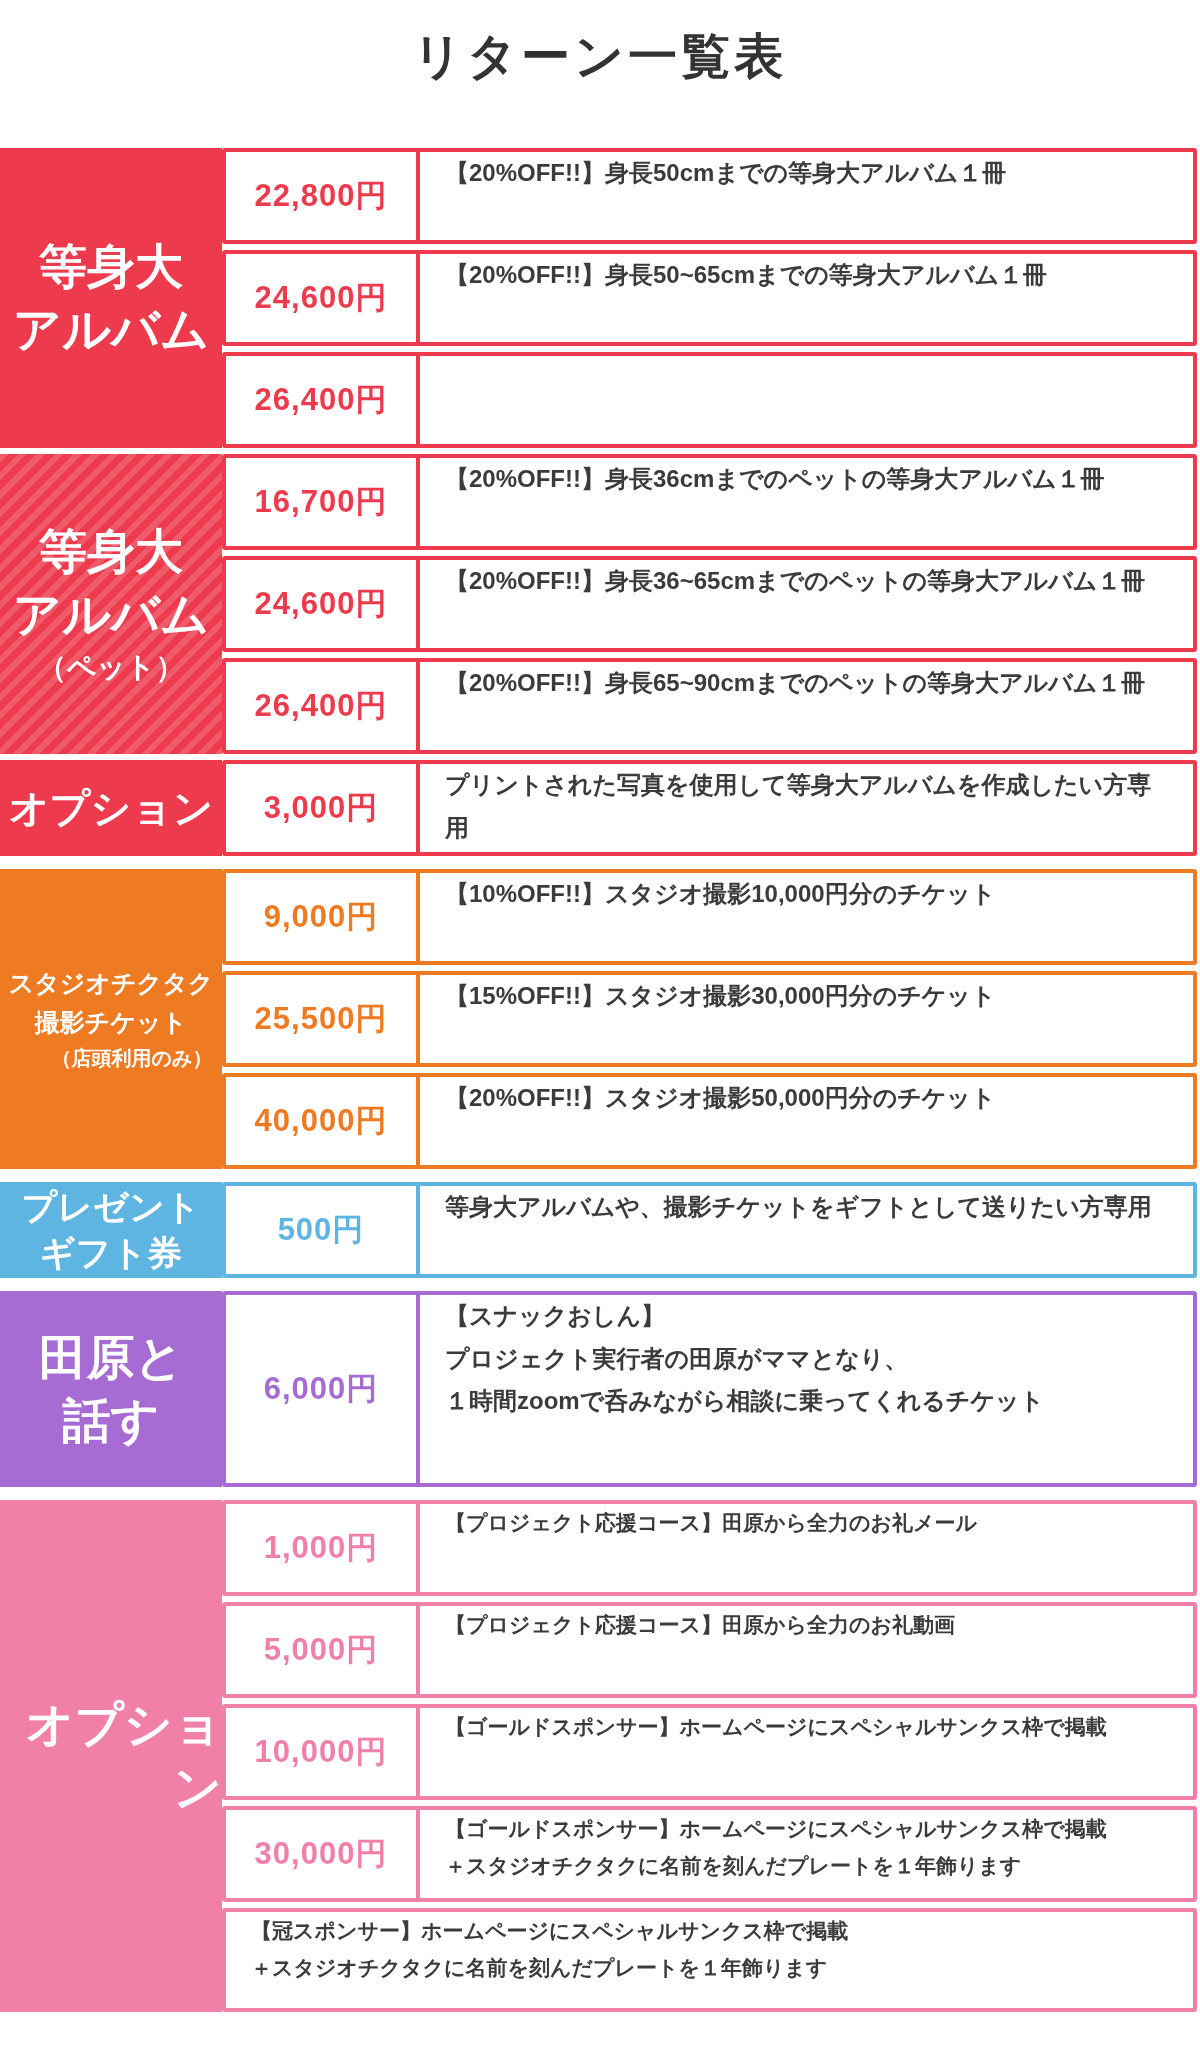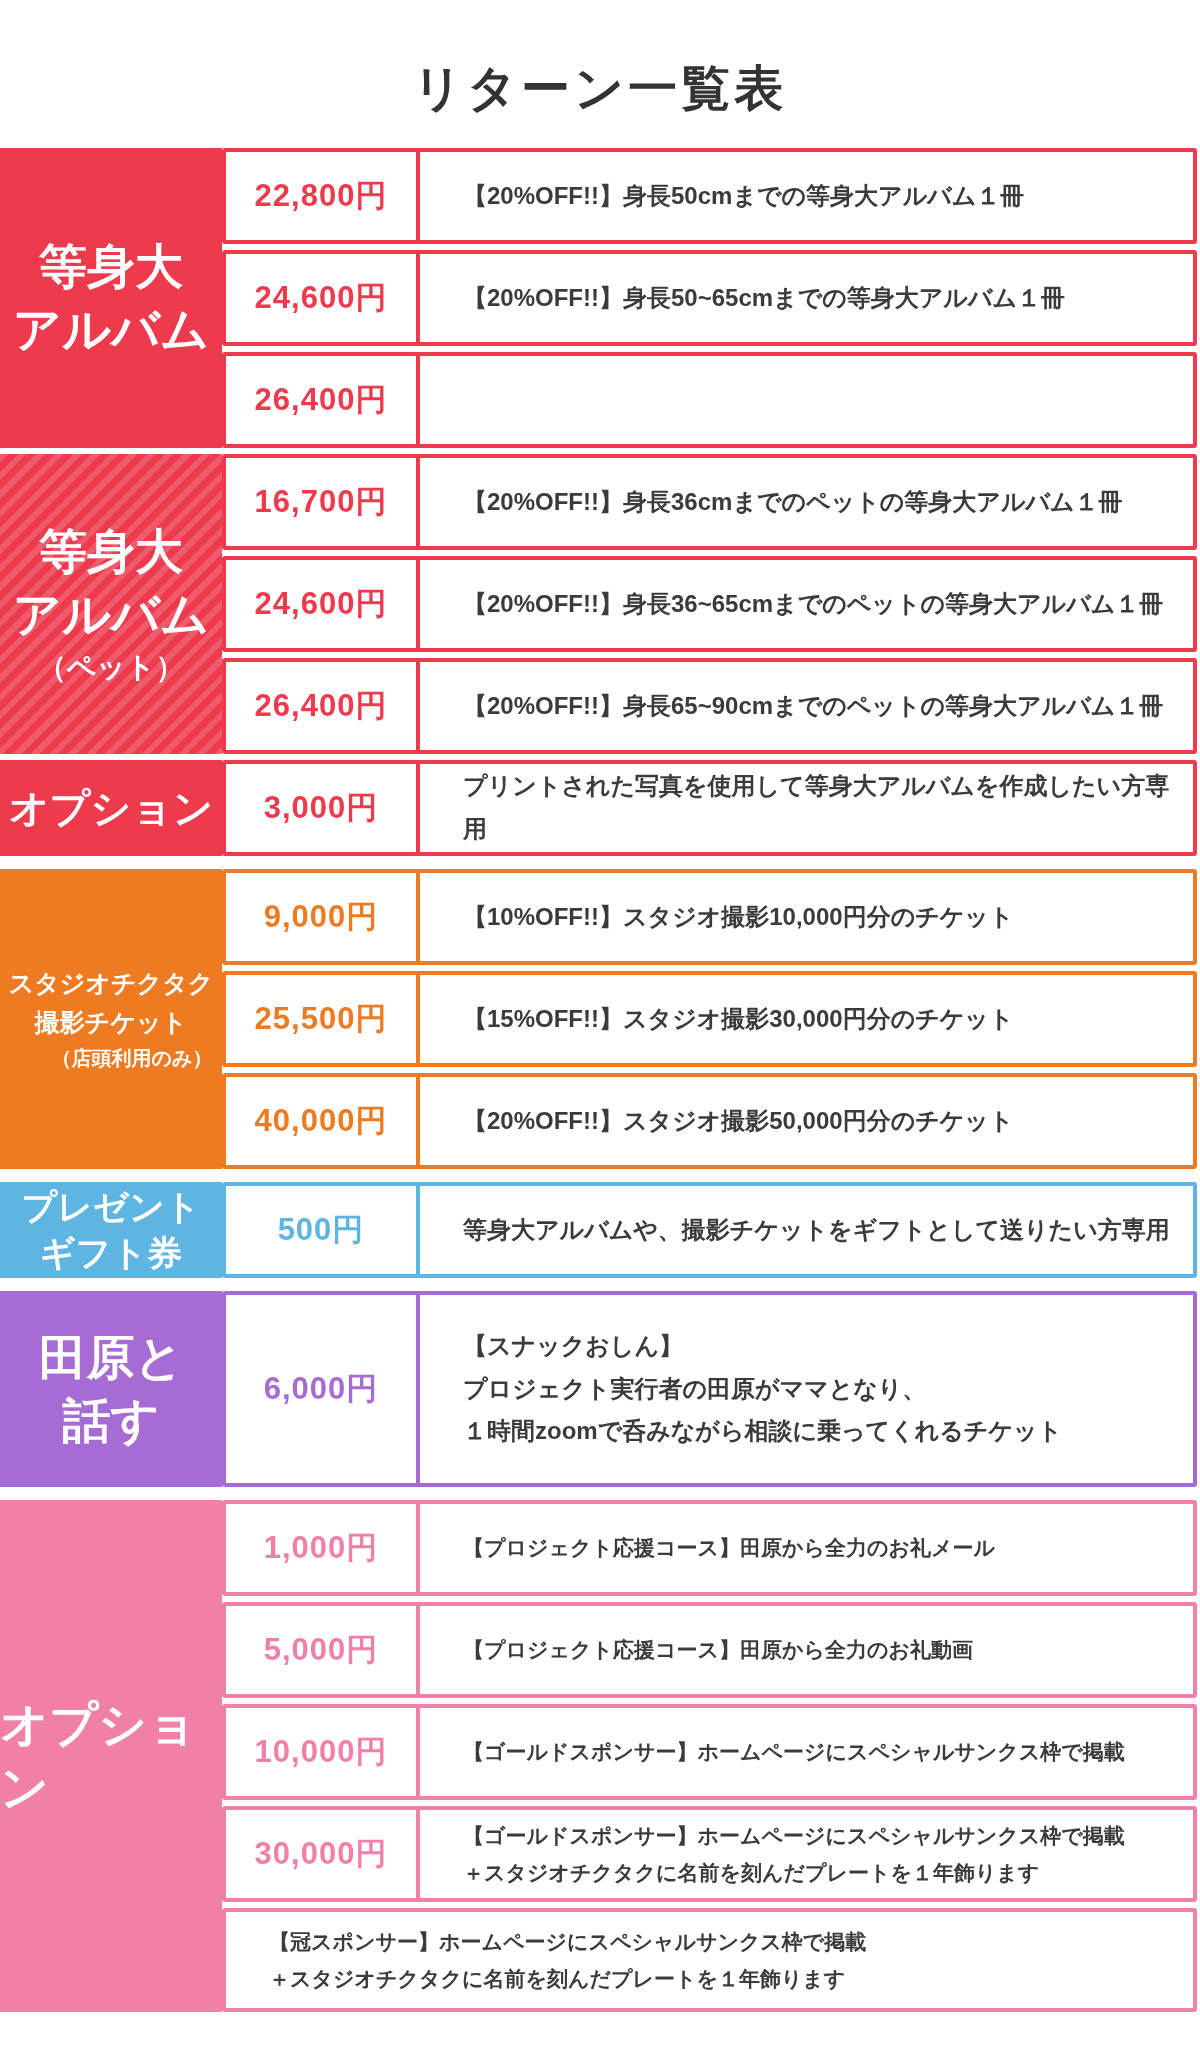--- a/index.html
+++ b/index.html
@@ -4,21 +4,21 @@
 <style>
   html,body{margin:0;padding:0;background:#ffffff;}
   body{
     width:1200px;height:2071px;
     font-family:"Liberation Sans","DejaVu Sans",sans-serif;
     -webkit-font-smoothing:antialiased;
     overflow:hidden;
   }
   #page-title{
     margin:0;
-    padding-top:56px;
+    padding-top:24px;
     height:148px;
     box-sizing:border-box;
     text-align:center;
     font-size:49px;
     font-weight:800;
     letter-spacing:4px;
     color:#333333;
   }
   #returns-table{
     width:1197px;
@@ -31,21 +31,21 @@
   }
   .sec.gap{ margin-top:13px; }
   .sec:first-child{ margin-top:0; }
   .sec-label{
     width:222px;
     flex:0 0 222px;
     display:flex;
     flex-direction:column;
     justify-content:center;
     align-items:center;
-    text-align:left;
+    text-align:right;
     color:#ffffff;
     font-weight:800;
     background:var(--c);
   }
   .sec.striped .sec-label{
     background-image:repeating-linear-gradient(135deg,
       rgba(255,255,255,0.17) 0px, rgba(255,255,255,0.17) 6px,
       rgba(255,255,255,0) 6px, rgba(255,255,255,0) 13px);
   }
   .label-line{ line-height:1.32; }
@@ -81,22 +81,22 @@
     border-right:4px solid var(--c);
     color:var(--c);
     font-size:31px;
     font-weight:800;
     letter-spacing:1px;
   }
   .desc-cell{
     flex:1 1 auto;
     display:flex;
     flex-direction:column;
-    justify-content:center;
-    padding:0 18px 0 43px;
+    justify-content:flex-start;
+    padding:0 18px 0 25px;
     color:#3b3b3b;
     font-size:24px;
     font-weight:700;
     line-height:1.78;
   }
   .sec.desc-sm .desc-cell{ font-size:21px; }
 </style>
 </head>
 <body>
 

